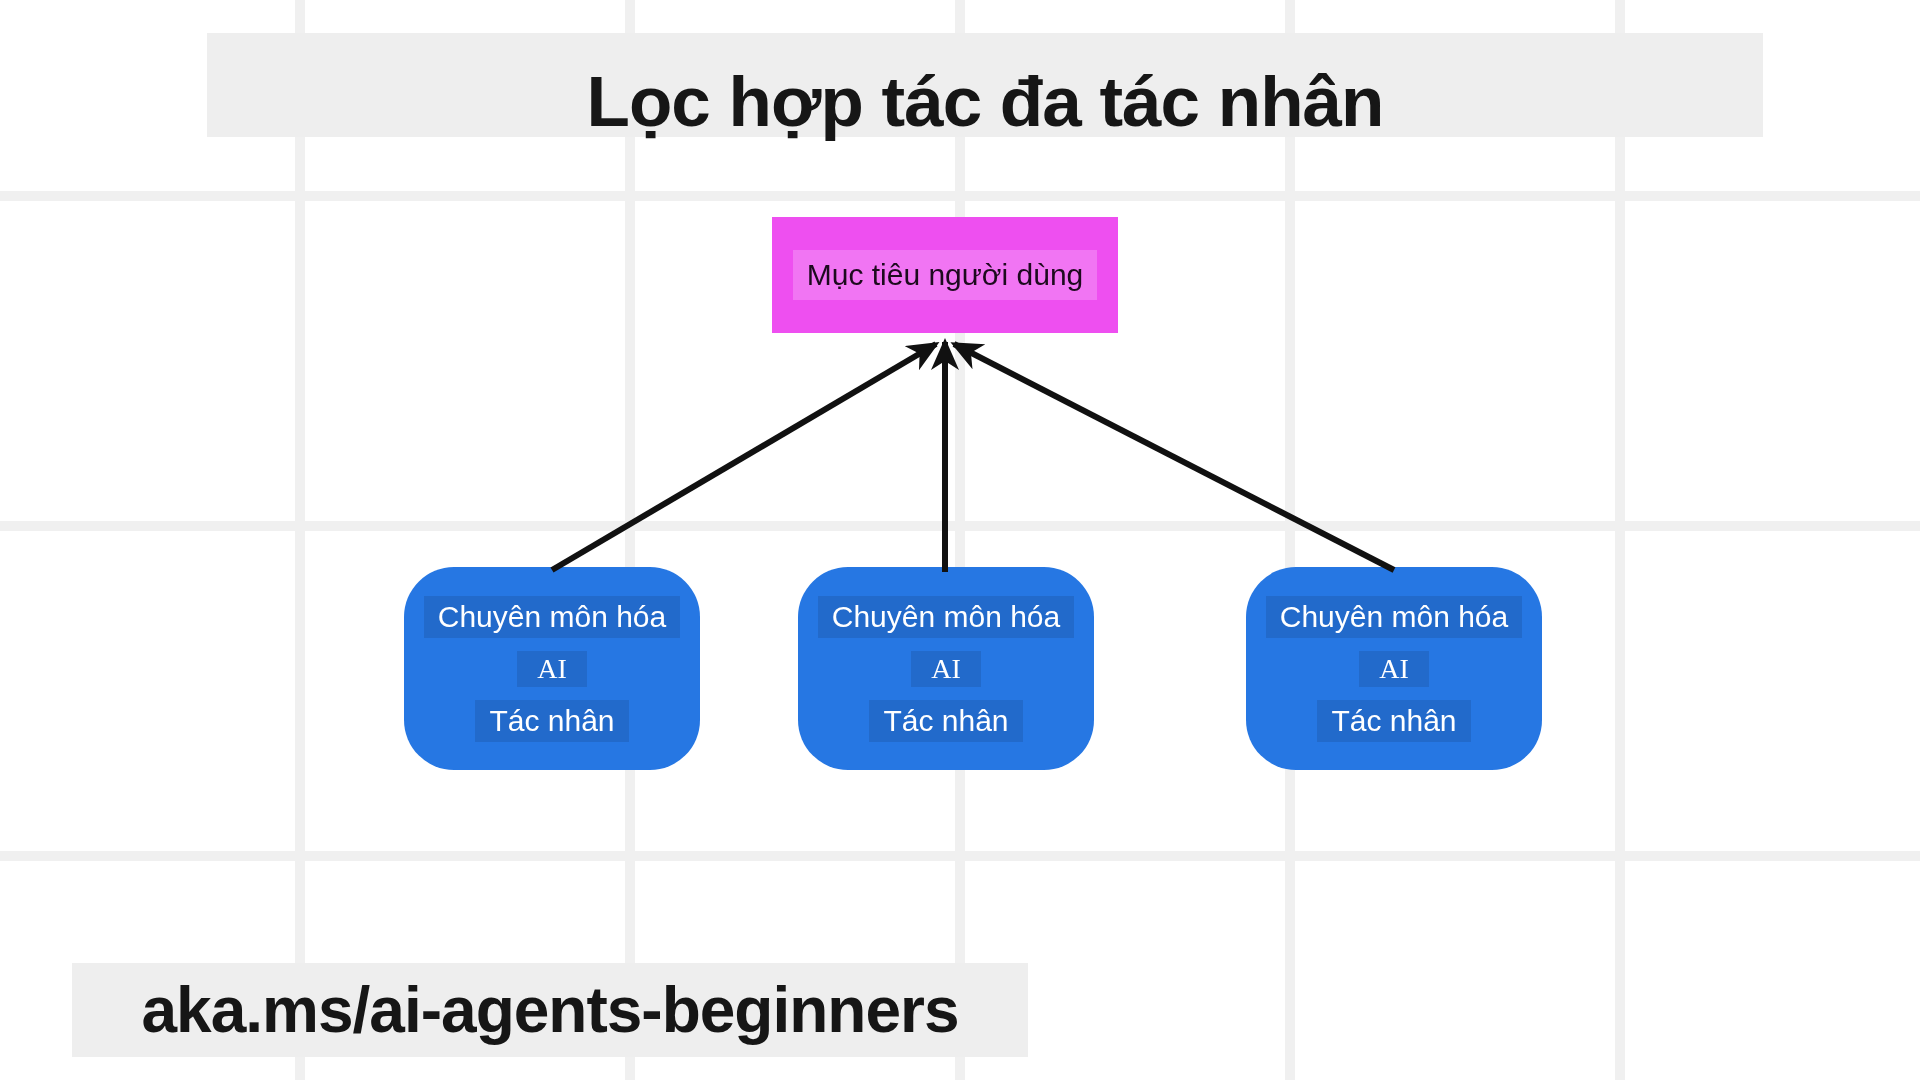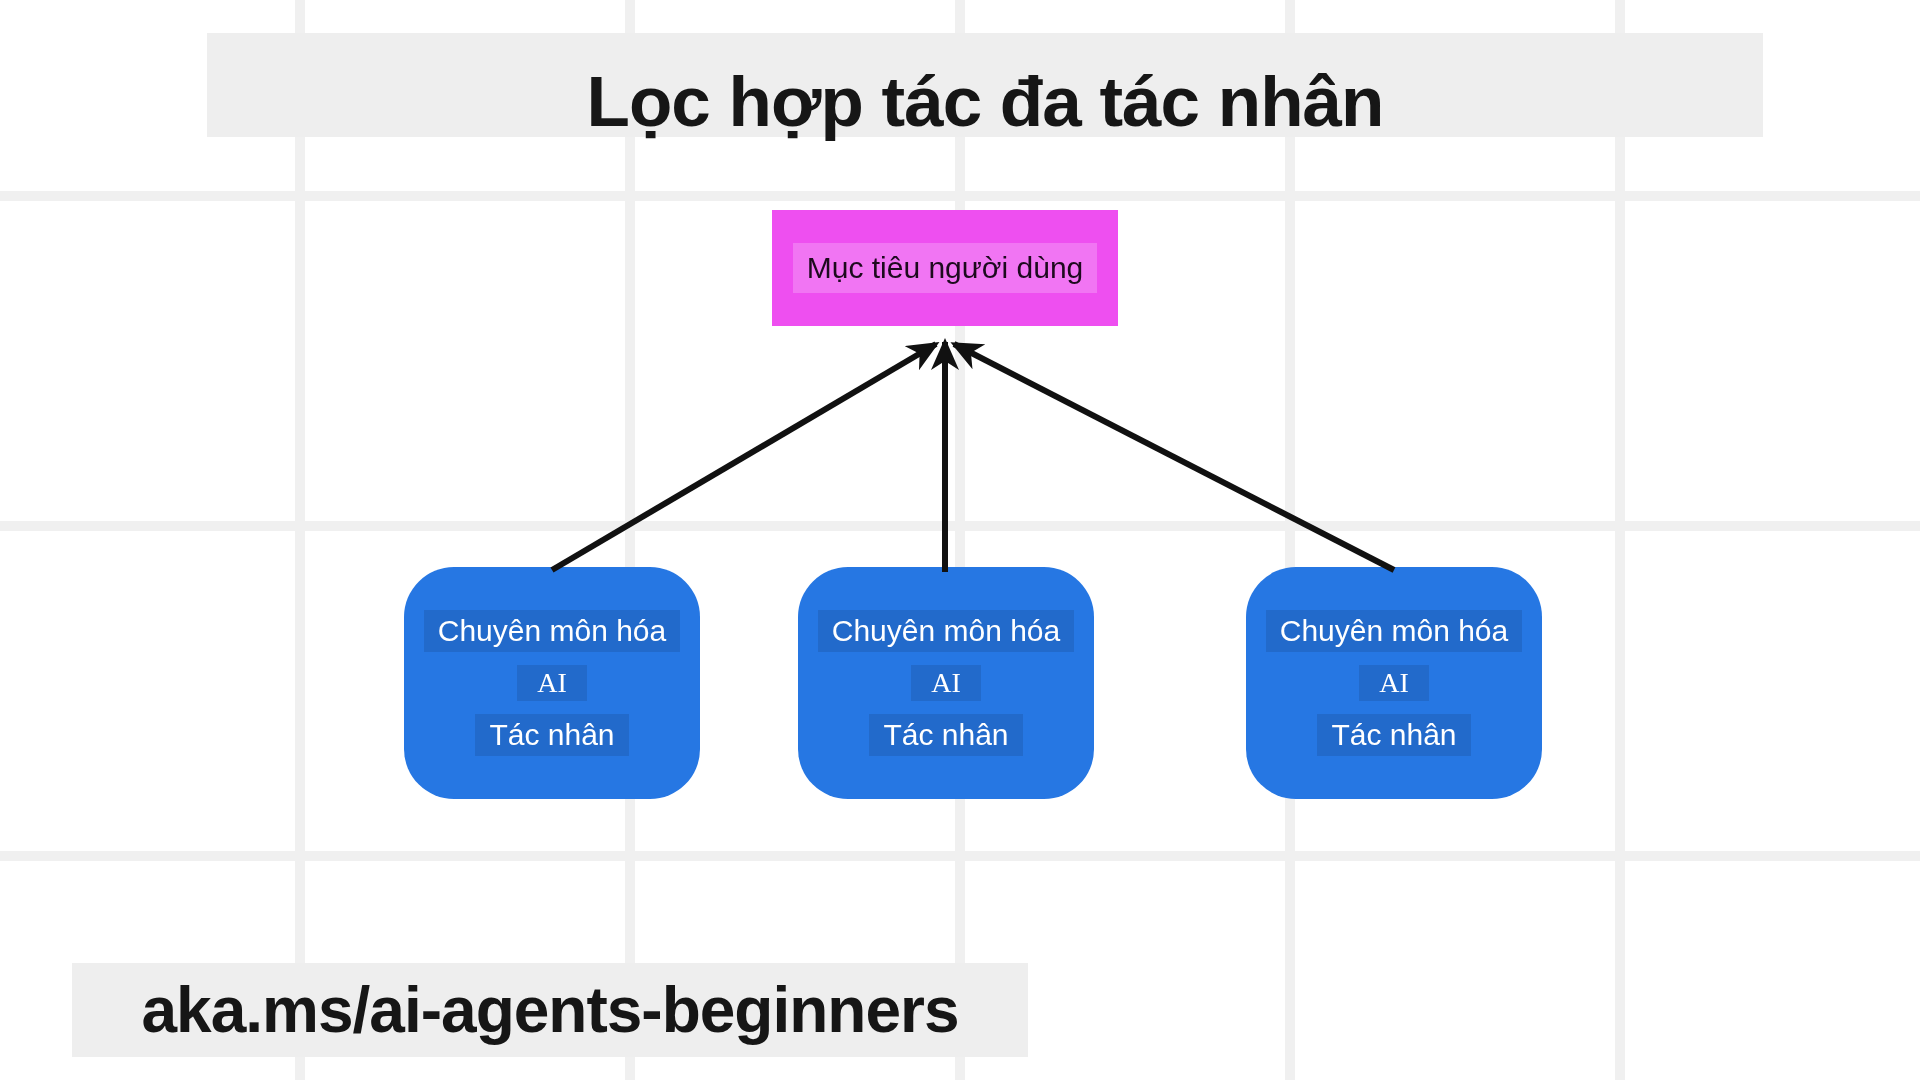--- a/index.html
+++ b/index.html
@@ -20,32 +20,32 @@
     background:#eeeeee;
     display:flex;align-items:center;justify-content:center;
     color:#161616;
   }
   .title-banner{left:207px;top:33px;width:1556px;height:104px;}
   .title-banner span{font-size:71px;font-weight:600;letter-spacing:-1px;white-space:nowrap;margin-top:32px;}
   .footer-banner{left:72px;top:963px;width:956px;height:94px;}
   .footer-banner span{font-size:64px;font-weight:600;letter-spacing:-1px;white-space:nowrap;}
 
   .goal-box{
-    position:absolute;left:772px;top:210px;width:346px;height:116px;
+    position:absolute;left:772px;top:217px;width:346px;height:116px;
     background:#ee4ff0;
     display:flex;align-items:center;justify-content:center;
   }
   .goal-box .hl{
     background:rgba(255,255,255,0.22);
     color:#1d0a1e;font-size:30px;font-weight:500;
     padding:8px 14px;white-space:nowrap;
   }
 
   .agent-box{
-    position:absolute;top:567px;width:296px;height:232px;
+    position:absolute;top:567px;width:296px;height:203px;
     background:#2677e3;border-radius:50px;
     display:flex;flex-direction:column;align-items:center;justify-content:center;
     gap:13px;color:#ffffff;
   }
   .agent-box.a1{left:404px;}
   .agent-box.a2{left:798px;}
   .agent-box.a3{left:1246px;}
   .agent-box .hl{
     background:rgba(0,0,0,0.10);
     white-space:nowrap;text-align:center;

